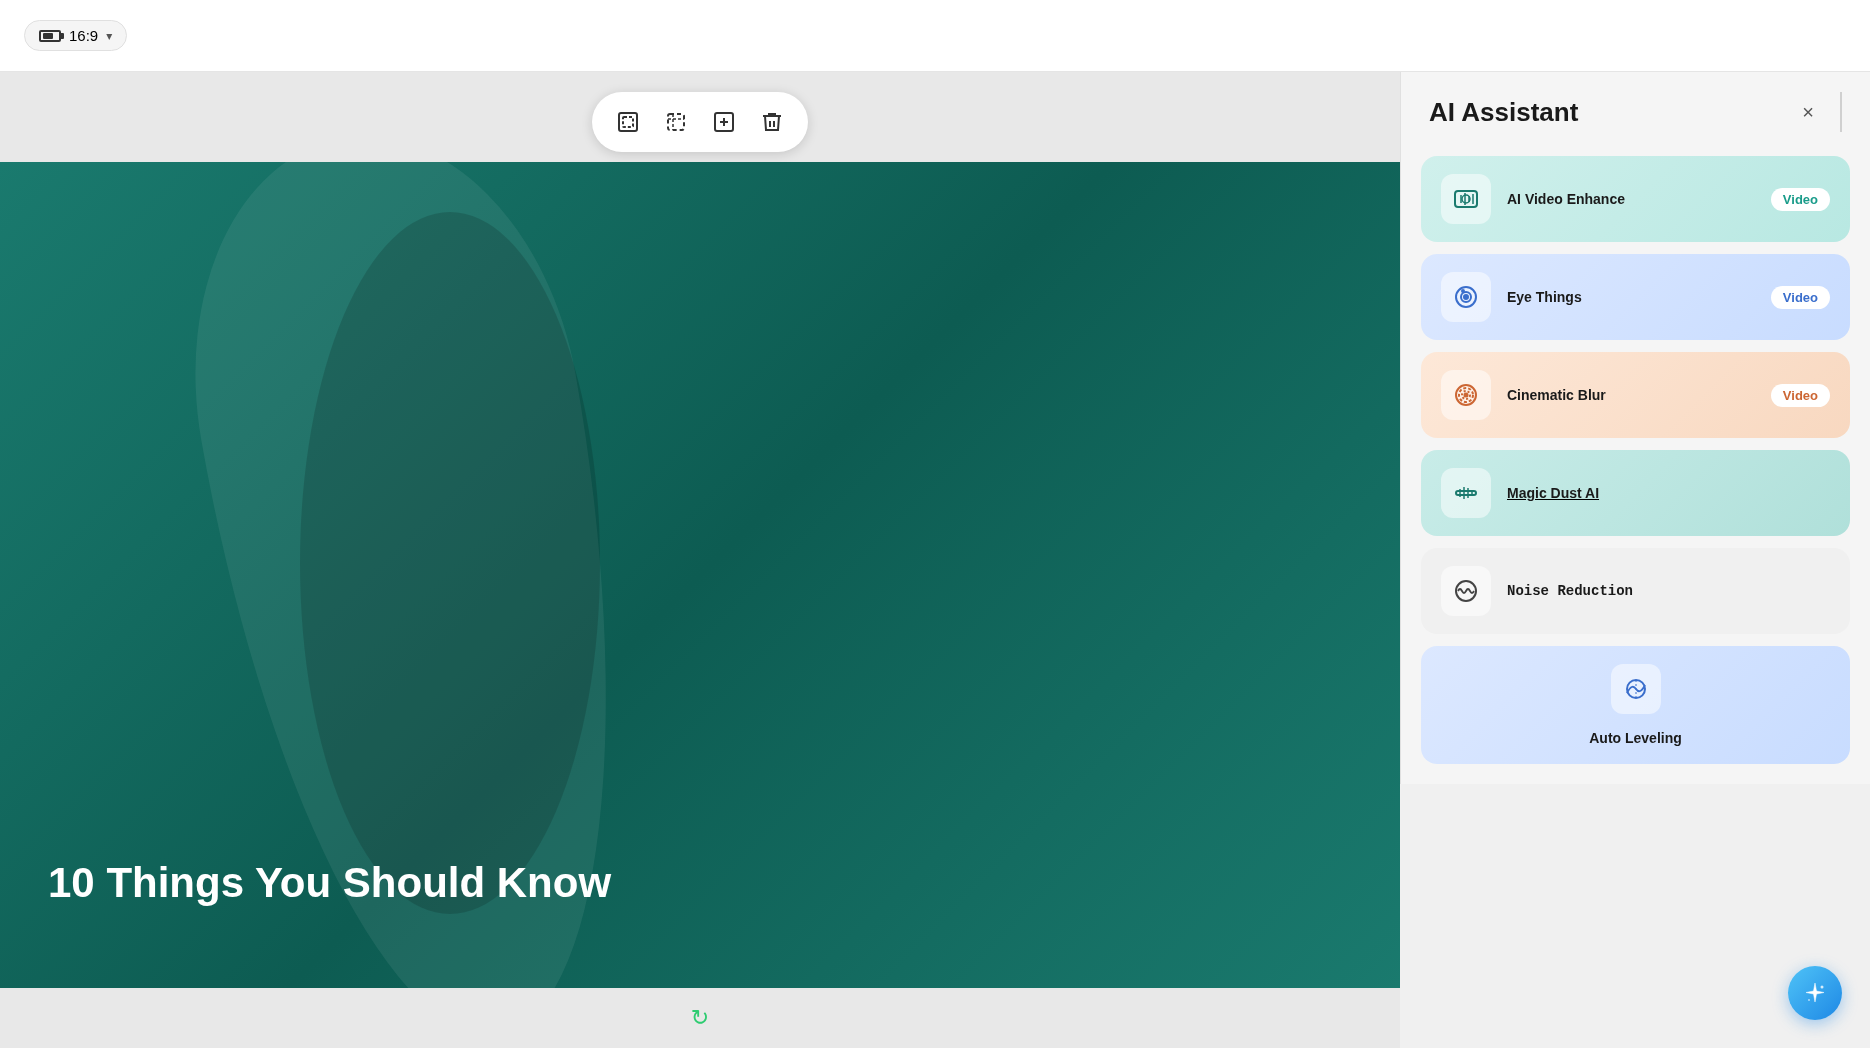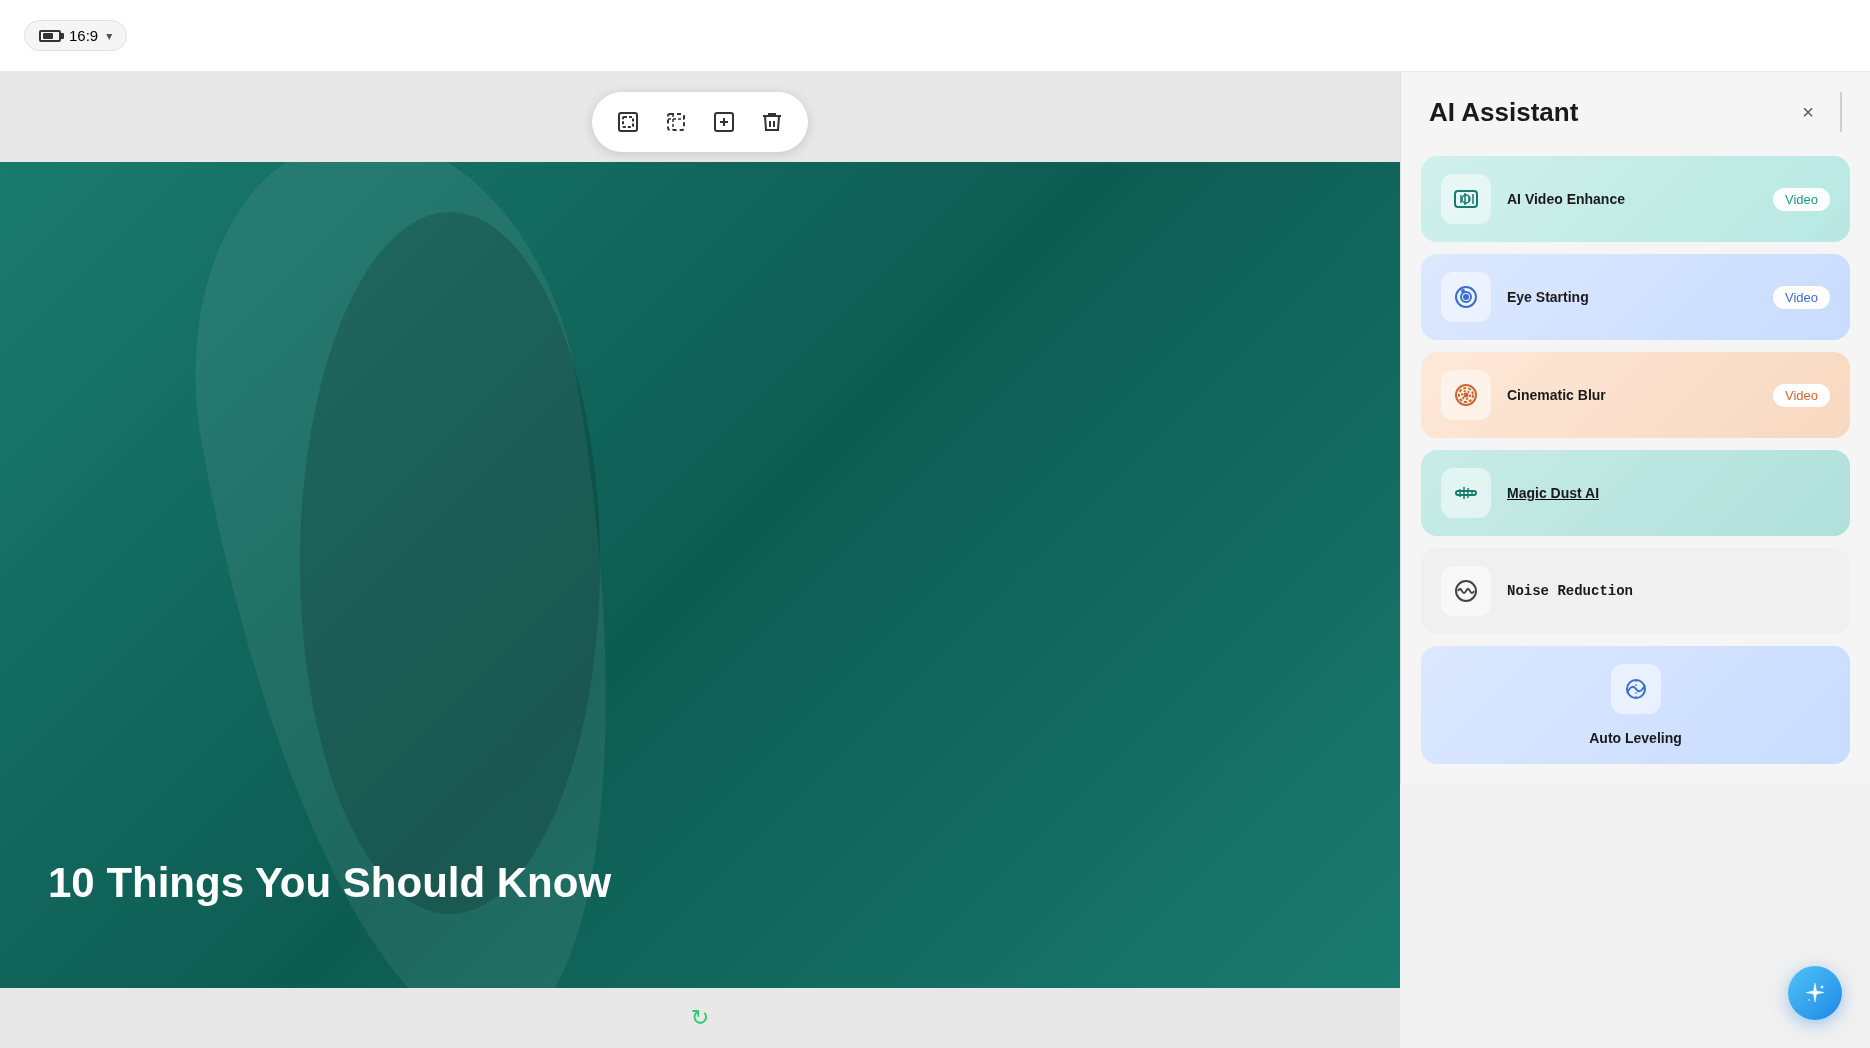--- a/index.html
+++ b/index.html
@@ -264,21 +264,21 @@
       font-weight: 600;
       color: #1a1a1a;
       flex: 1;
     }
 
     .feature-tag {
       background: white;
       border-radius: 12px;
       padding: 4px 12px;
       font-size: 13px;
-      font-weight: 400;
+      font-weight: 700;
       color: #555;
     }
     .feature-tag-teal { color: #1a9c8a; }
     .feature-tag-blue { color: #3a6ecc; }
     .feature-tag-peach { color: #cc6633; }
 
     
     .fab-btn {
       position: absolute;
       bottom: 28px;
@@ -387,21 +387,21 @@
 
         <div class="feature-card card-blue">
           <div class="feature-icon-wrap">
             <svg viewBox="0 0 28 28" fill="none" stroke="#3a6ecc" stroke-width="2">
               <circle cx="14" cy="14" r="10"></circle>
               <circle cx="14" cy="14" r="5"></circle>
               <circle cx="14" cy="14" r="2" fill="#3a6ecc"></circle>
               <circle cx="11" cy="8" r="1" fill="#3a6ecc"></circle>
             </svg>
           </div>
-          <span class="feature-name">Eye Starting</span>
+          <span class="feature-name">Eye Things</span>
           <span class="feature-tag feature-tag-blue">Video</span>
         </div>
 
         <div class="feature-card card-peach">
           <div class="feature-icon-wrap">
             <svg viewBox="0 0 28 28" fill="none" stroke="#cc6633" stroke-width="2">
               <circle cx="14" cy="14" r="10"></circle>
               <circle cx="14" cy="14" r="7" stroke-dasharray="3 2"></circle>
               <circle cx="14" cy="14" r="4" stroke-dasharray="2 2"></circle>
               <circle cx="14" cy="14" r="1.5" fill="#cc6633"></circle>

